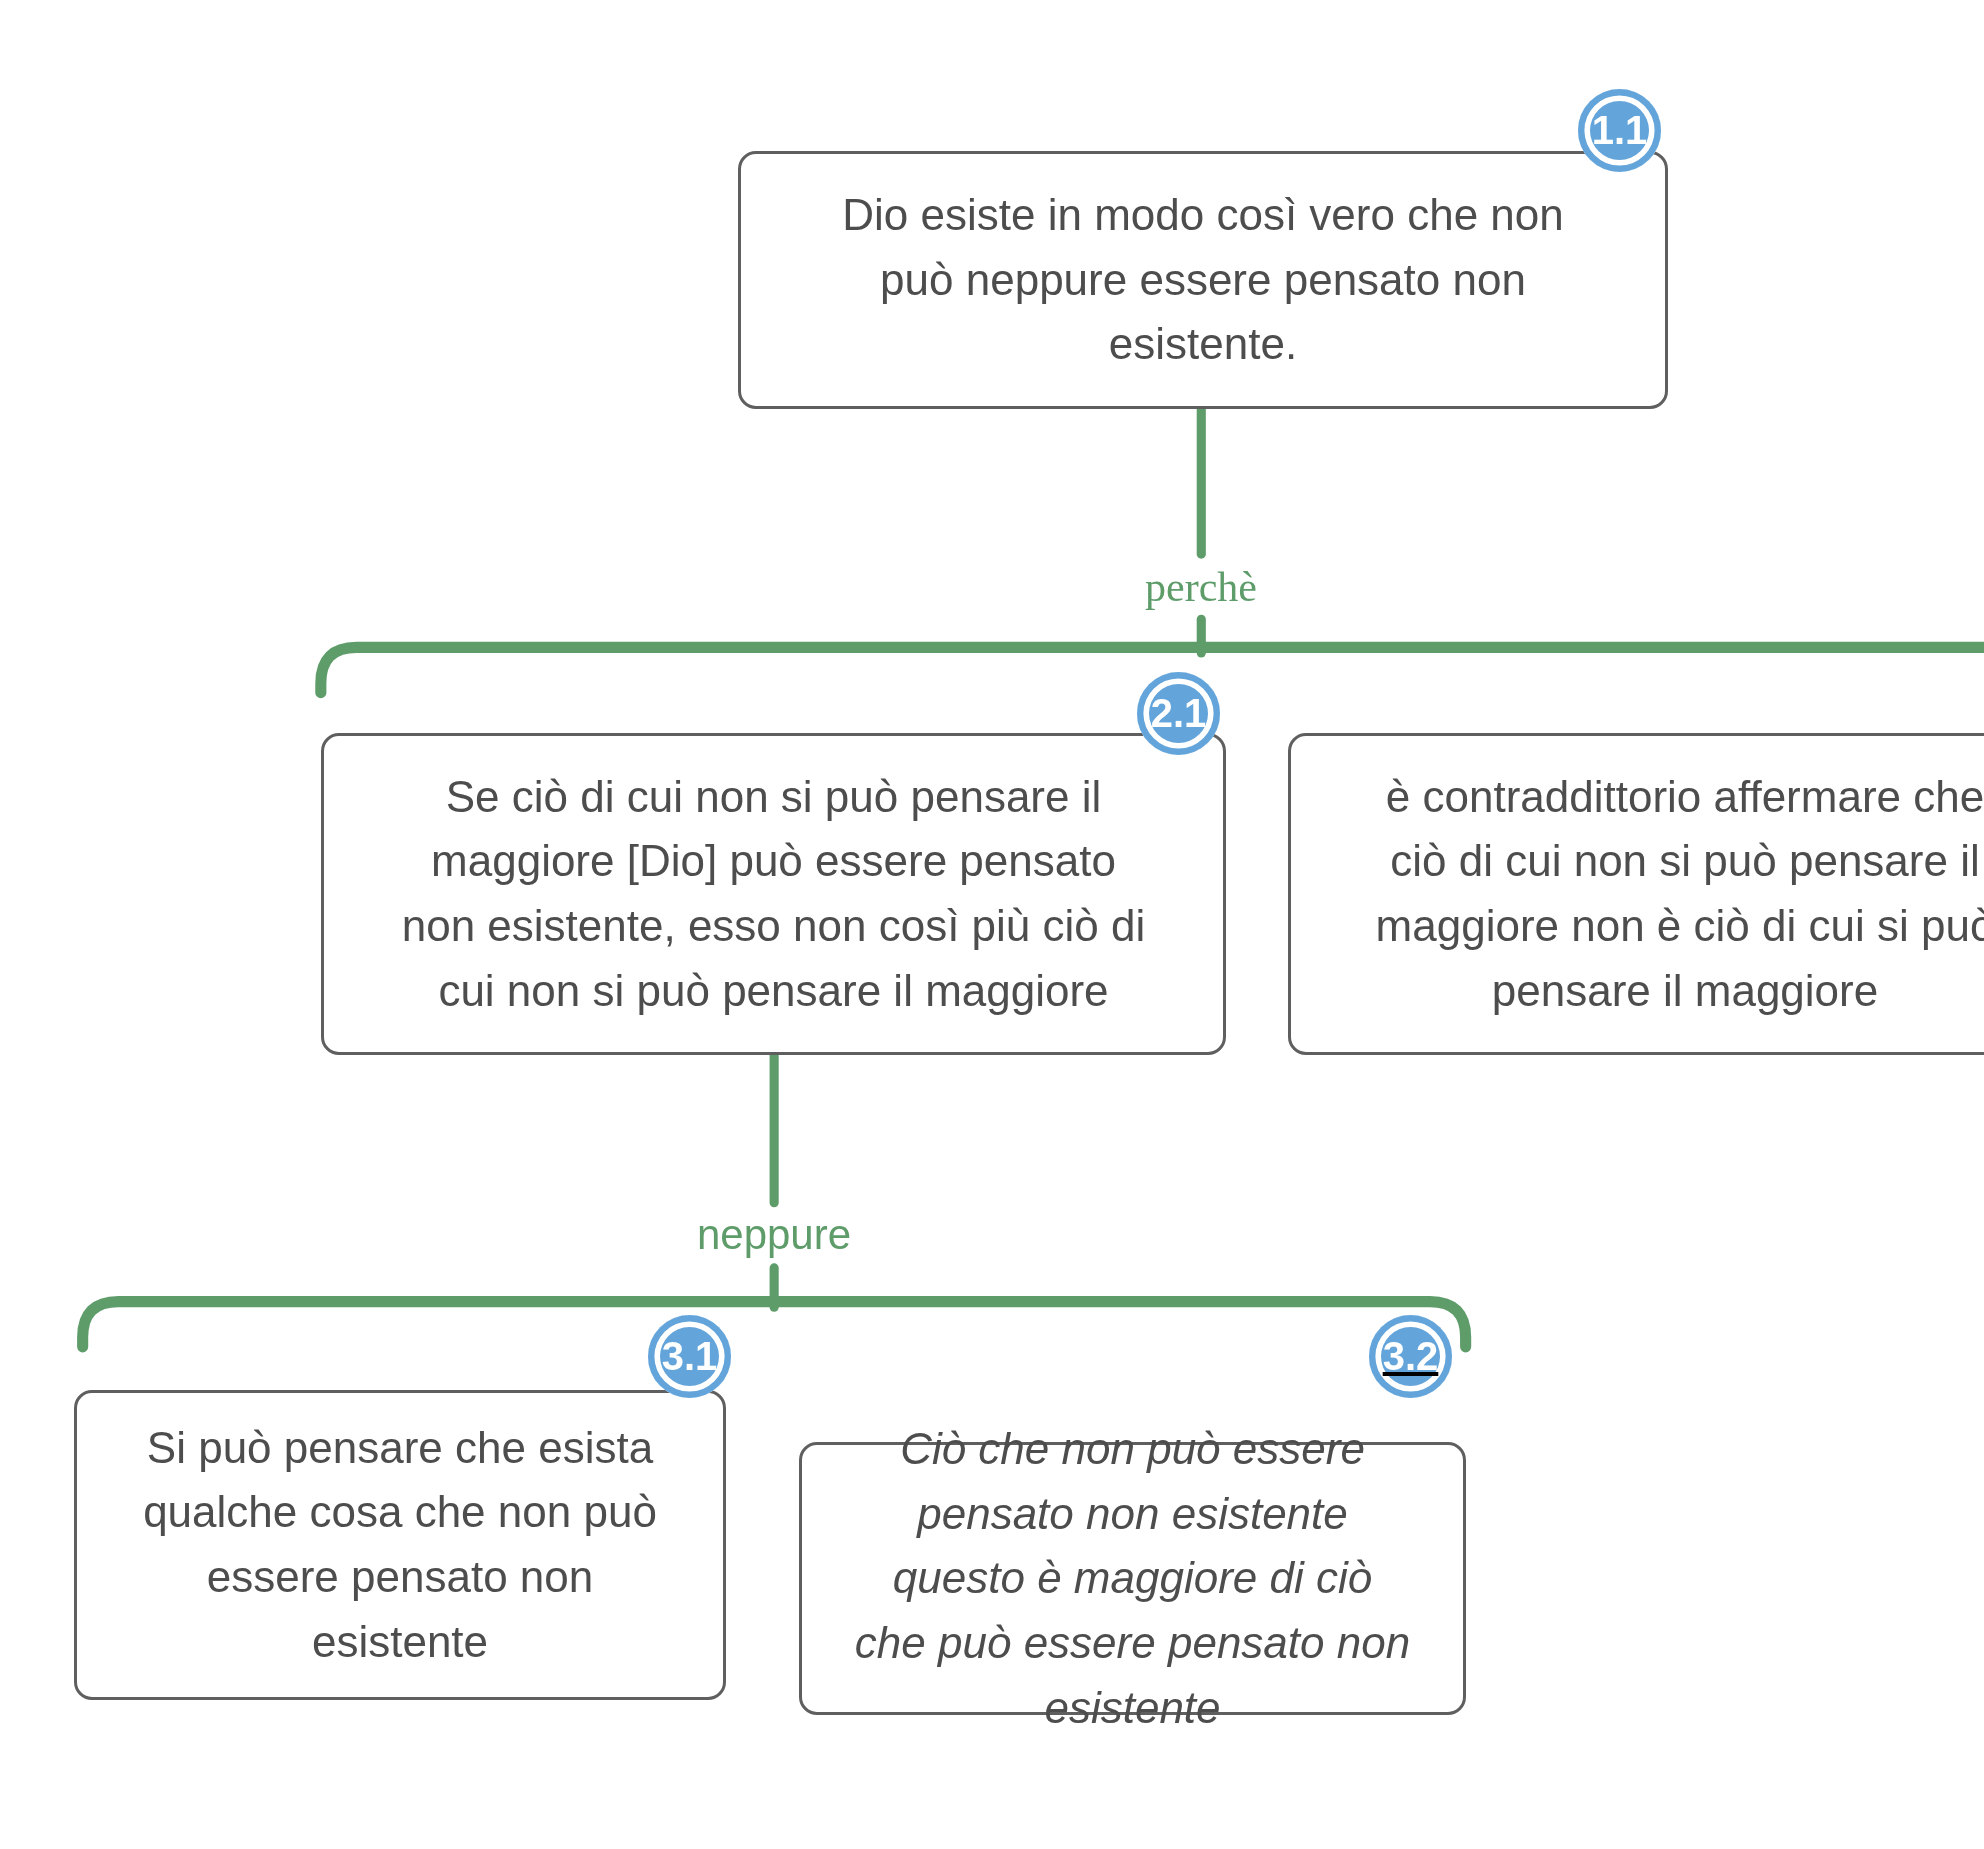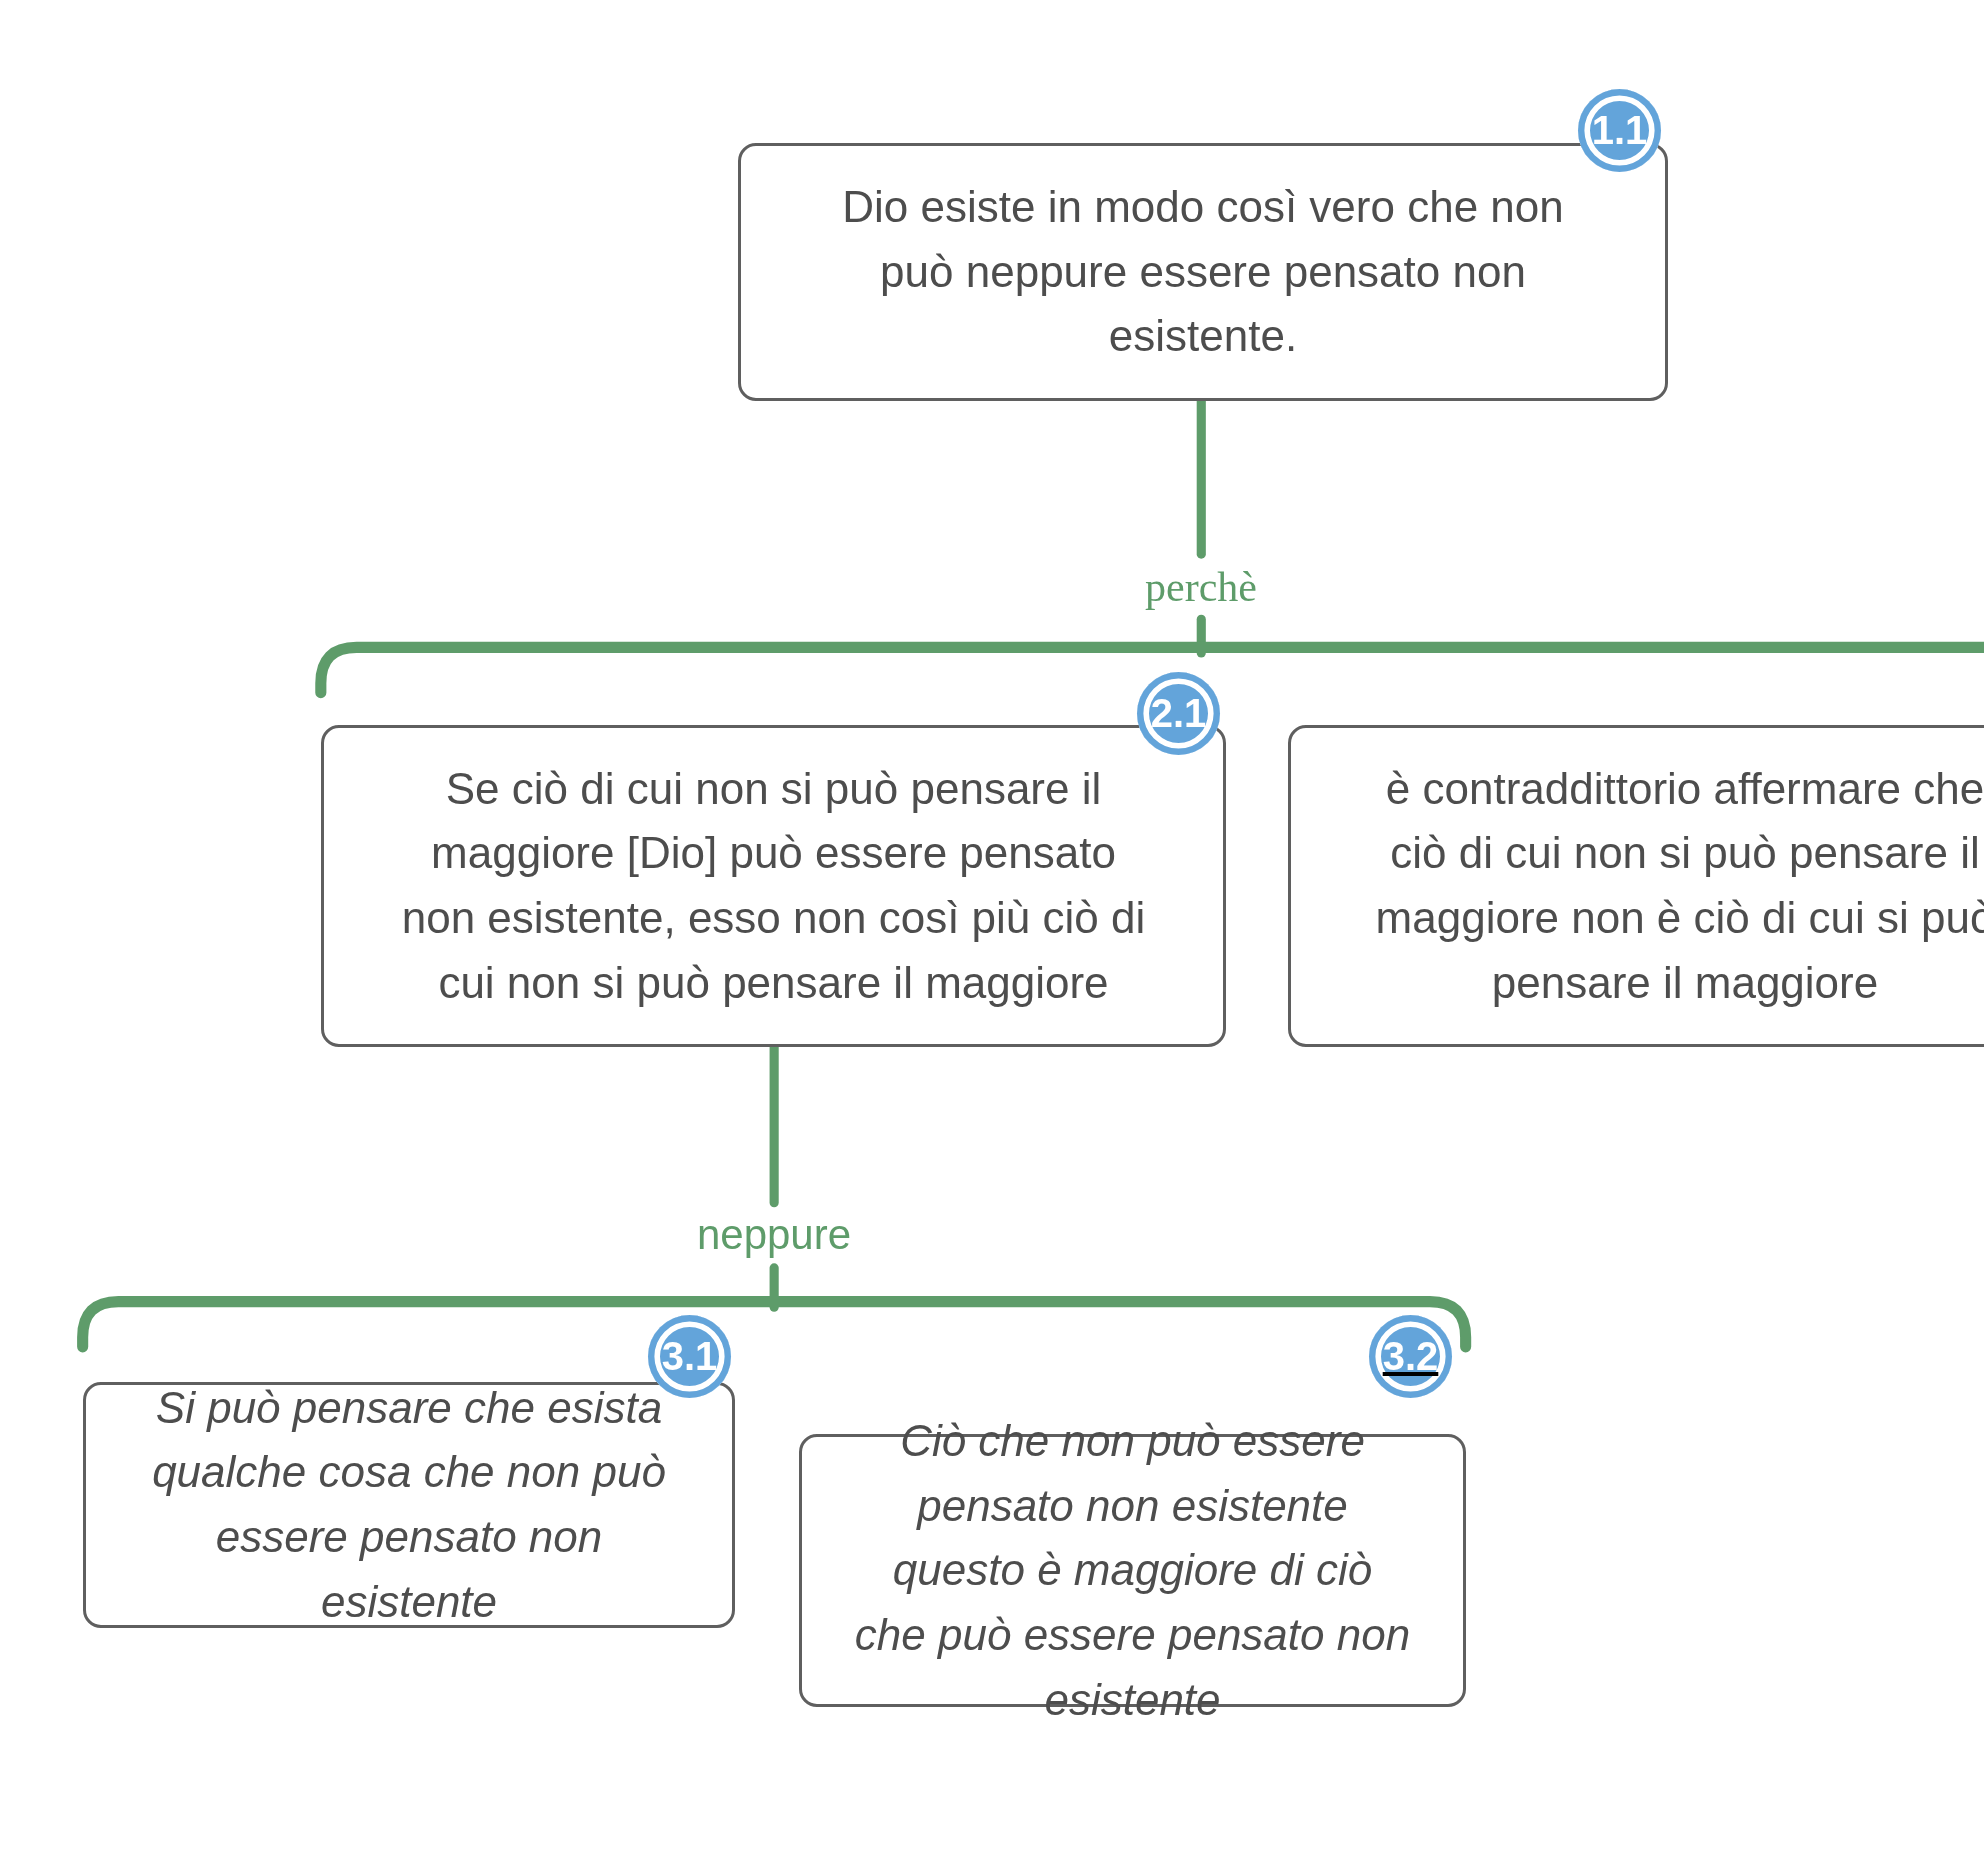--- a/index.html
+++ b/index.html
@@ -35,20 +35,21 @@
     position: absolute;
     box-sizing: border-box;
     background: #ffffff;
     border: 3.6px solid #5f5f5f;
     border-radius: 18px;
     display: flex;
     align-items: center;
     justify-content: center;
     z-index: 3;
     padding: 8px 16px;
+    margin-top: 8px;
   }
   .node-text {
     color: #4d4d4d;
     font-size: 44px;
     line-height: 1.47;
     text-align: center;
     white-space: pre-line;
   }
   .badge {
     position: absolute;
@@ -98,21 +99,21 @@
 cui non si può pensare il maggiore</span>
   </div>
 
   <div class="node" style="left:1288px; top:725px; width:794px; height:322px;">
     <span class="node-text">è contraddittorio affermare che
 ciò di cui non si può pensare il
 maggiore non è ciò di cui si può
 pensare il maggiore</span>
   </div>
 
-  <div class="node" style="left:83px; top:1382px; width:652px; height:246px;font-style:italic;">
+  <div class="node" style="left:74px; top:1382px; width:652px; height:310px;">
     <span class="node-text">Si può pensare che esista
 qualche cosa che non può
 essere pensato non
 esistente</span>
   </div>
 
   <div class="node" style="left:799px; top:1434px; width:667px; height:273px;font-style:italic;">
     <span class="node-text">Ciò che non può essere
 pensato non esistente
 questo è maggiore di ciò

